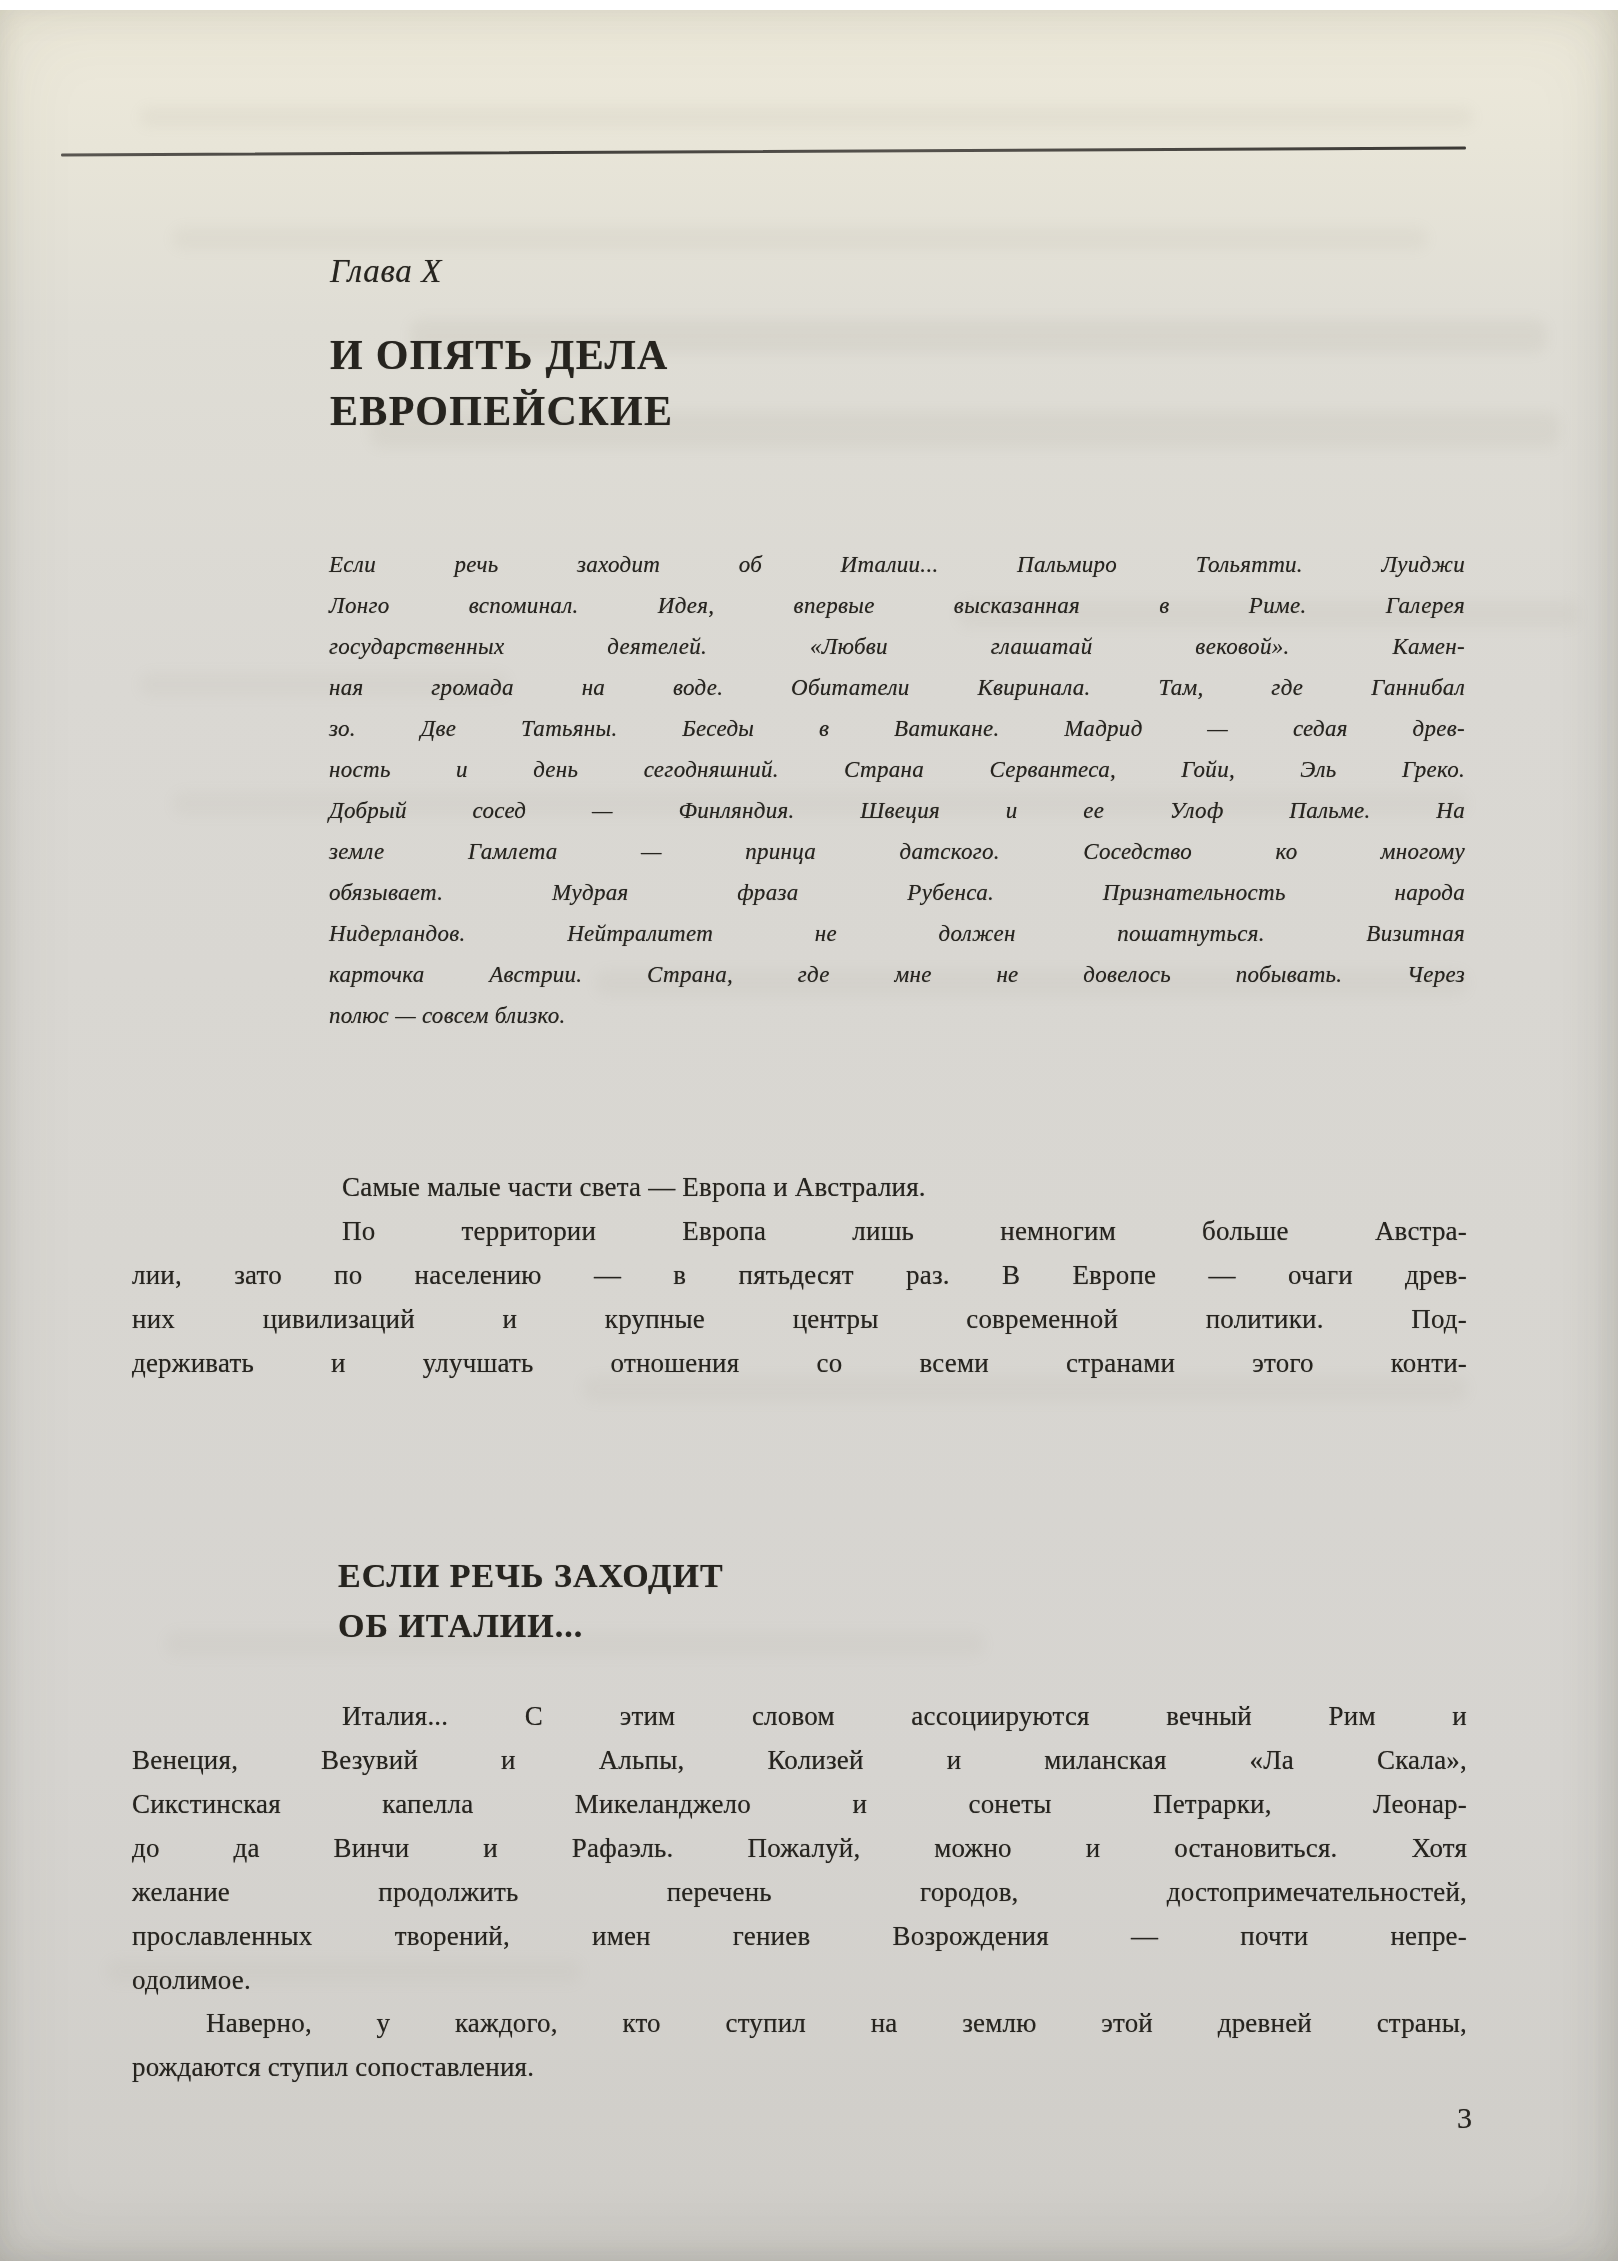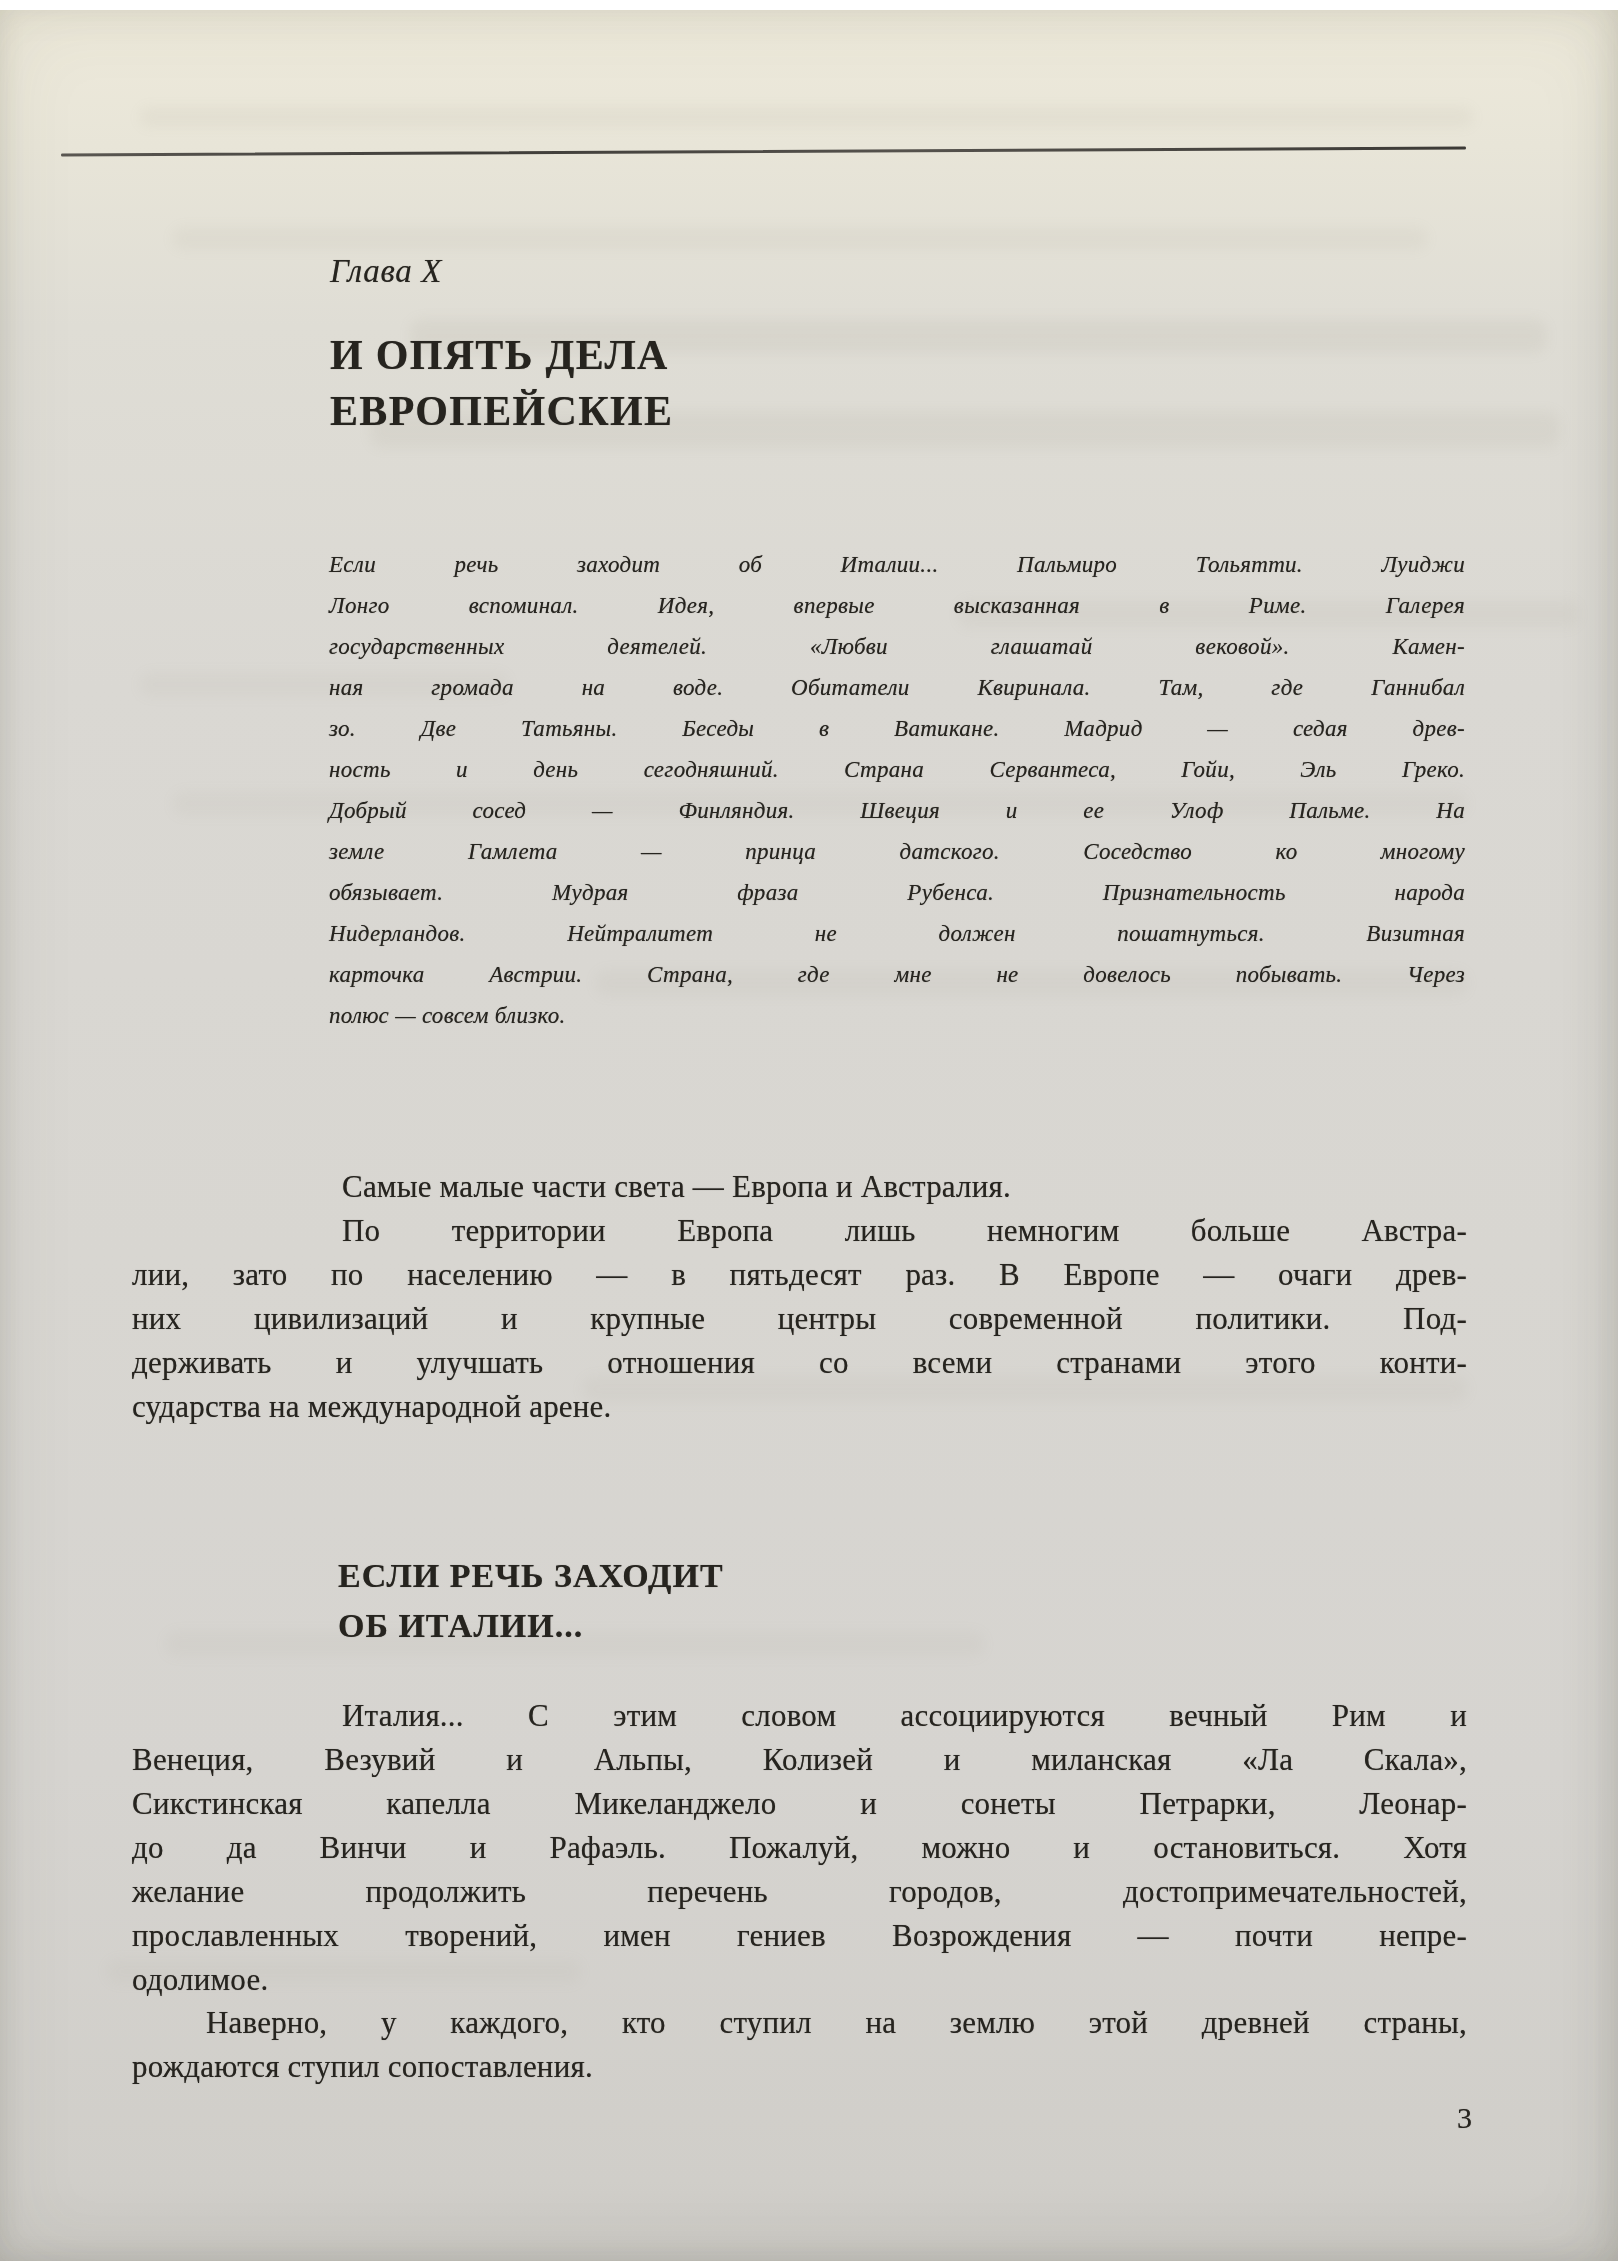--- a/index.html
+++ b/index.html
@@ -52,21 +52,21 @@
   .lead {
     position: absolute; left: 329px; top: 534px; width: 1136px;
     font-style: italic; font-size: 23px; line-height: 41px;
     letter-spacing: 0.3px;
   }
   .lead .line { text-align: justify; text-align-last: justify; }
   .lead .line.last { text-align-last: left; }
 
   .bodyblock {
     position: absolute; left: 132px; width: 1335px;
-    font-size: 31px; letter-spacing: 0.2px;
+    font-size: 27px; letter-spacing: 0.2px;
   }
   .bodyblock .line { text-align: justify; text-align-last: justify; }
   .bodyblock .line.last { text-align-last: left; }
   .indent-deep { padding-left: 210px; }
   .indent-std  { padding-left: 74px; }
 
   #block-p12 { top: 1155px; line-height: 44px; }
   #block-p3  { top: 1684px; line-height: 44px; }
   #block-p4  { top: 1991px; line-height: 44px; }
 
@@ -129,21 +129,20 @@
     <div class="line">карточка Австрии. Страна, где мне не довелось побывать. Через</div>
     <div class="line last">полюс — совсем близко.</div>
   </div>
 
   <div class="bodyblock ink" id="block-p12">
     <div class="line last indent-deep">Самые малые части света — Европа и Австралия.</div>
     <div class="line indent-deep">По территории Европа лишь немногим больше Австра-</div>
     <div class="line">лии, зато по населению — в пятьдесят раз. В Европе — очаги древ-</div>
     <div class="line">них цивилизаций и крупные центры современной политики. Под-</div>
     <div class="line">держивать и улучшать отношения со всеми странами этого конти-</div>
-    <div class="line last">сударства на международной арене.</div>
   </div>
 
   <div class="section-heading ink">
     <div>ЕСЛИ РЕЧЬ ЗАХОДИТ</div>
     <div>ОБ ИТАЛИИ...</div>
   </div>
 
   <div class="bodyblock ink" id="block-p3">
     <div class="line indent-deep">Италия... С этим словом ассоциируются вечный Рим и</div>
     <div class="line">Венеция, Везувий и Альпы, Колизей и миланская «Ла Скала»,</div>

